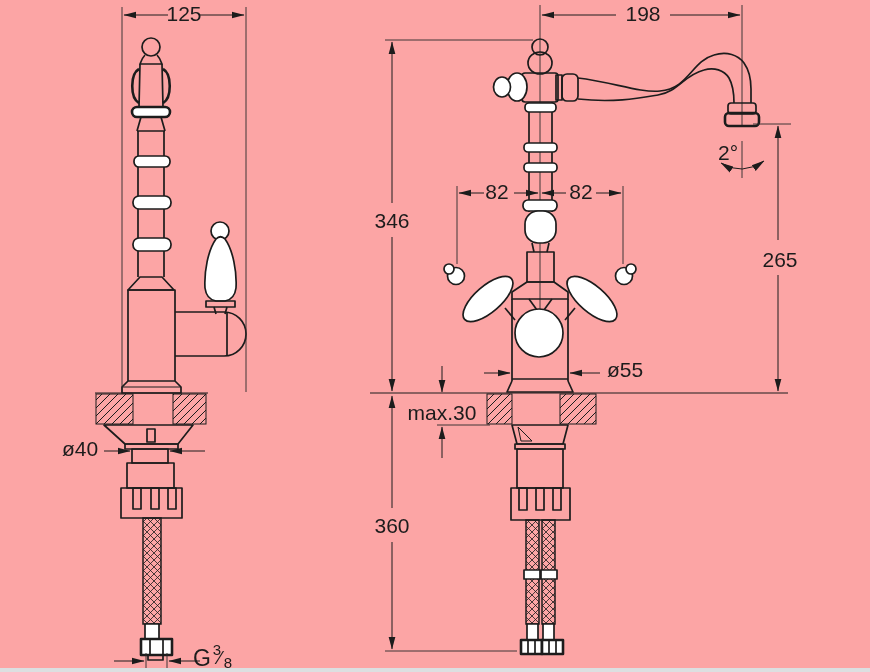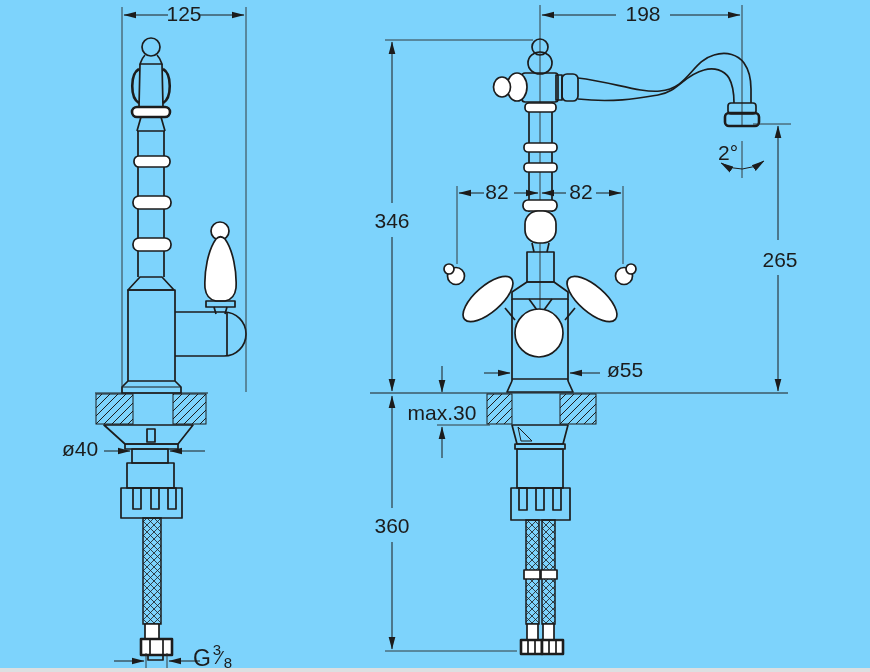--- a/index.html
+++ b/index.html
@@ -1,16 +1,16 @@
 <!DOCTYPE html>
 <html><head>
 <meta charset="utf-8">
 <style>
   html,body{margin:0;padding:0;background:#ffffff;}
-  .stage{width:870px;height:672px;position:relative;background:#7dd3fc;overflow:hidden;}
+  .stage{width:870px;height:672px;position:relative;background:#fca5a5;overflow:hidden;}
   svg{display:block;}
   svg text{font-family:"Liberation Sans","DejaVu Sans",sans-serif;fill:#1c1c1c;}
   .ol{stroke:#1c1c1c;stroke-width:1.7;fill:none;stroke-linejoin:round;}
   .ol2{stroke:#1c1c1c;stroke-width:2.6;fill:none;stroke-linejoin:round;}
   .olw{stroke:#1c1c1c;stroke-width:1.7;fill:#ffffff;stroke-linejoin:round;}
   .olw2{stroke:#1c1c1c;stroke-width:2.6;fill:#ffffff;stroke-linejoin:round;}
   .dim{stroke:#1c1c1c;stroke-width:1;fill:none;}
   .thin{stroke:#2a2a2a;stroke-width:0.9;fill:none;}
   .hatchbox{fill:url(#hatch);stroke:#1c1c1c;stroke-width:1;}
   .braidbox{fill:url(#braid);stroke:#1c1c1c;stroke-width:1.5;}

